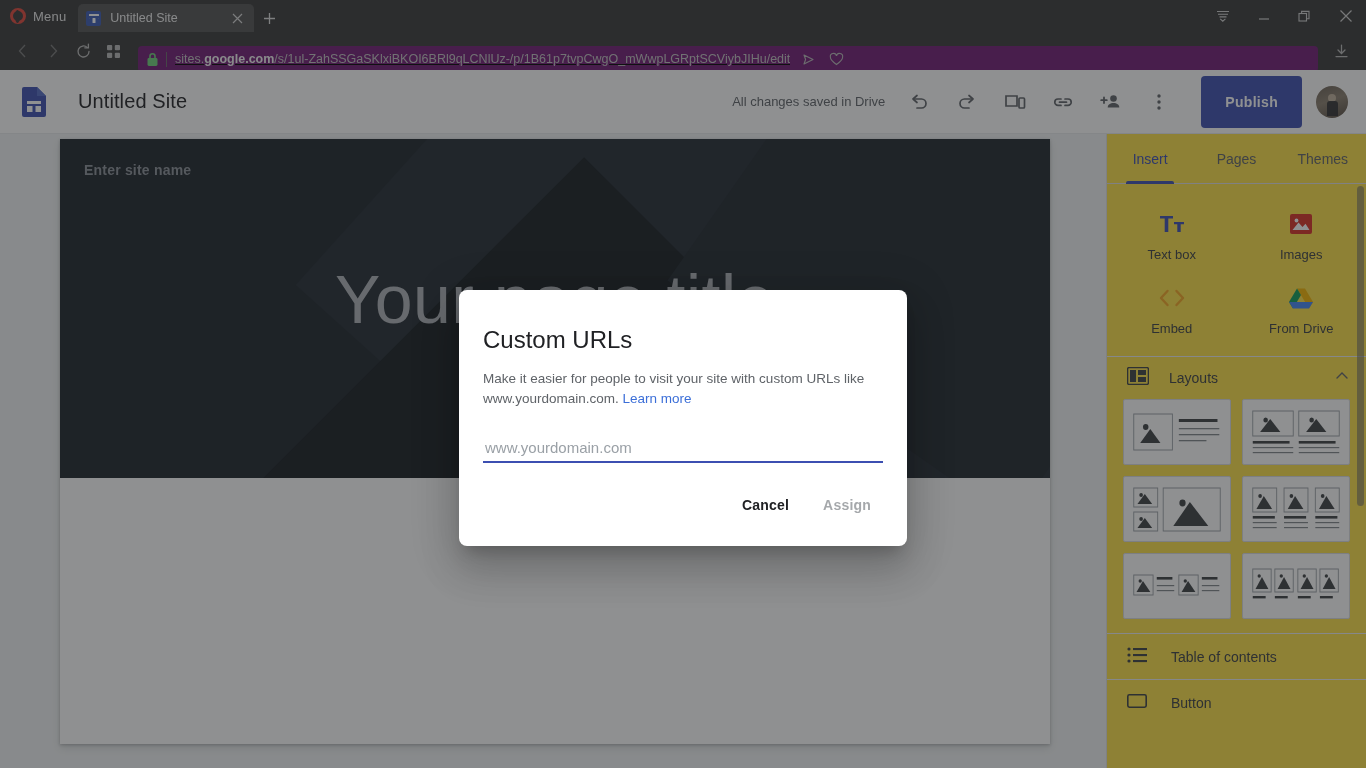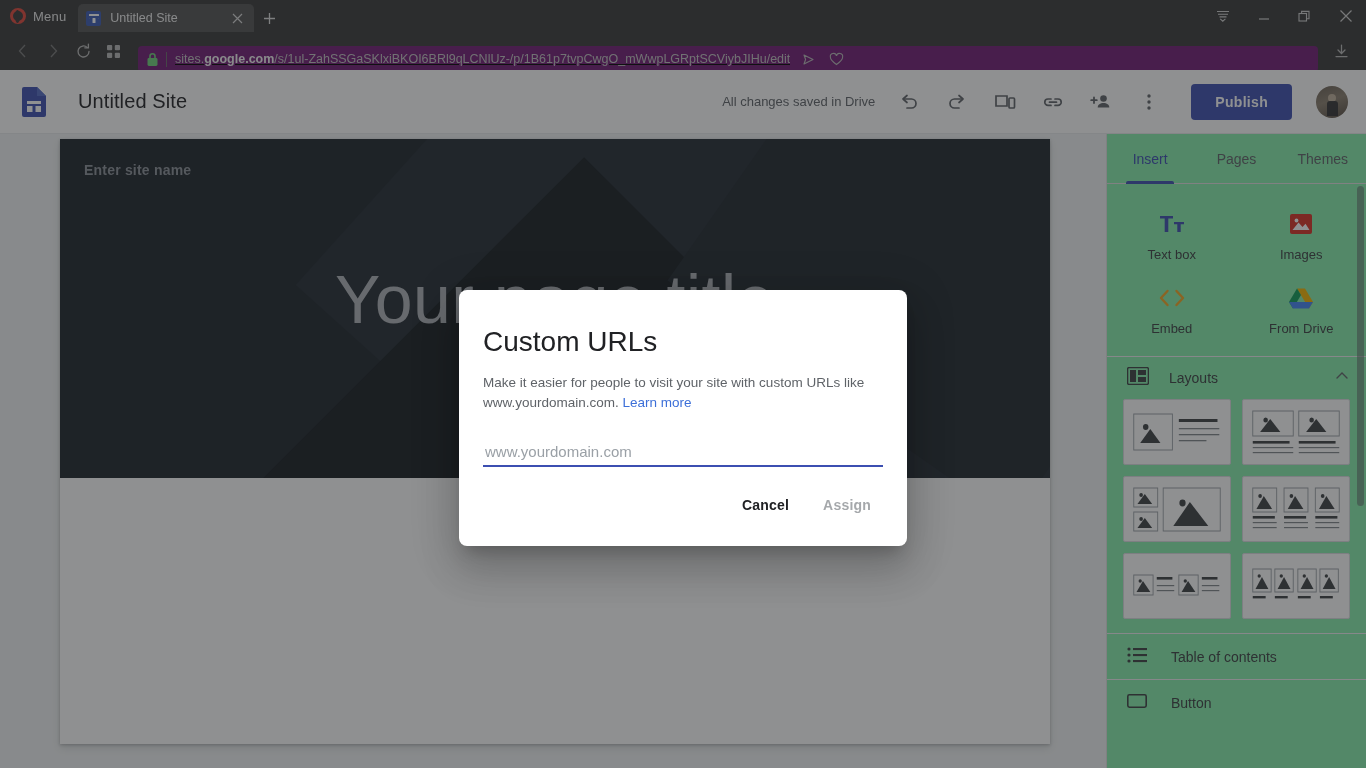--- a/index.html
+++ b/index.html
@@ -128,22 +128,22 @@
   }
   .save-status {
     margin-left: auto; font-size: 13px; color: #5f6368; padding-right: 10px;
   }
   .hdr-icon {
     width: 40px; height: 40px; margin: 0 4px; flex: 0 0 auto;
     display: flex; align-items: center; justify-content: center;
     border-radius: 50%; color: #5f6368;
   }
   .publish-btn {
-    margin-left: 18px; margin-right: 24px;
-    height: 36px; padding: 0 24px;
+    margin-left: 18px; margin-right: 14px;
+    height: 52px; padding: 0 24px;
     background: #3c4fb1; color: #fff;
     border: none; border-radius: 4px;
     font-size: 14px; font-weight: 600; letter-spacing: .3px;
     font-family: "Liberation Sans", sans-serif;
     display: flex; align-items: center;
   }
   .avatar {
     width: 32px; height: 32px; margin-right: 18px; border-radius: 50%;
     flex: 0 0 auto; overflow: hidden; position: relative;
     background: linear-gradient(160deg,#6b6155 0%,#8a7e6e 45%,#564c42 100%);
@@ -193,21 +193,21 @@
   .page-title-ph {
     position: absolute; z-index: 3; left: 0; right: 0; top: 121px;
     text-align: center; font-size: 68px; font-weight: 300;
     color: #aeb3b8; letter-spacing: .5px; white-space: nowrap;
   }
   .page-body { width: 100%; height: 266px; background: #fff; }
 
   
   .sidebar {
     position: absolute; top: 64px; right: 0; width: 260px; bottom: 0;
-    background: #86efac; border-left: 1px solid #e0e0e0;
+    background: #fde047; border-left: 1px solid #e0e0e0;
   }
   .side-tabs {
     display: flex; height: 50px; align-items: stretch;
     border-bottom: 1px solid #e0e0e0;
   }
   .side-tab {
     flex: 1 1 0; display: flex; align-items: center; justify-content: center;
     font-size: 14px; color: #5f6368; position: relative;
   }
   .side-tab.active { color: #3c4fb1; font-weight: 500; }
@@ -260,21 +260,21 @@
     position: absolute; inset: 0; background: rgba(32,33,36,.5); z-index: 40;
   }
   .dialog {
     position: absolute; z-index: 50;
     left: 459px; top: 290px; width: 448px; height: 256px;
     background: #fff; border-radius: 8px;
     box-shadow: 0 11px 15px -7px rgba(0,0,0,.2), 0 24px 38px 3px rgba(0,0,0,.14), 0 9px 46px 8px rgba(0,0,0,.12);
     padding: 24px;
     display: flex; flex-direction: column;
   }
-  .dlg-title { font-size: 28px; color: #202124; font-weight: 400; margin-top: 12px; }
+  .dlg-title { font-size: 24px; color: #202124; font-weight: 400; margin-top: 12px; }
   .dlg-desc {
     margin-top: 15px; font-size: 13.5px; line-height: 20px; color: #5f6368;
     max-width: 400px;
   }
   .dlg-link { color: #3c6fd8; text-decoration: none; }
   .dlg-input-wrap { margin-top: 24px; }
   .dlg-input {
     width: 400px; height: 30px; border: none; outline: none;
     border-bottom: 2px solid #3c4fb1; background: transparent;
     font-size: 15px; color: #202124;

